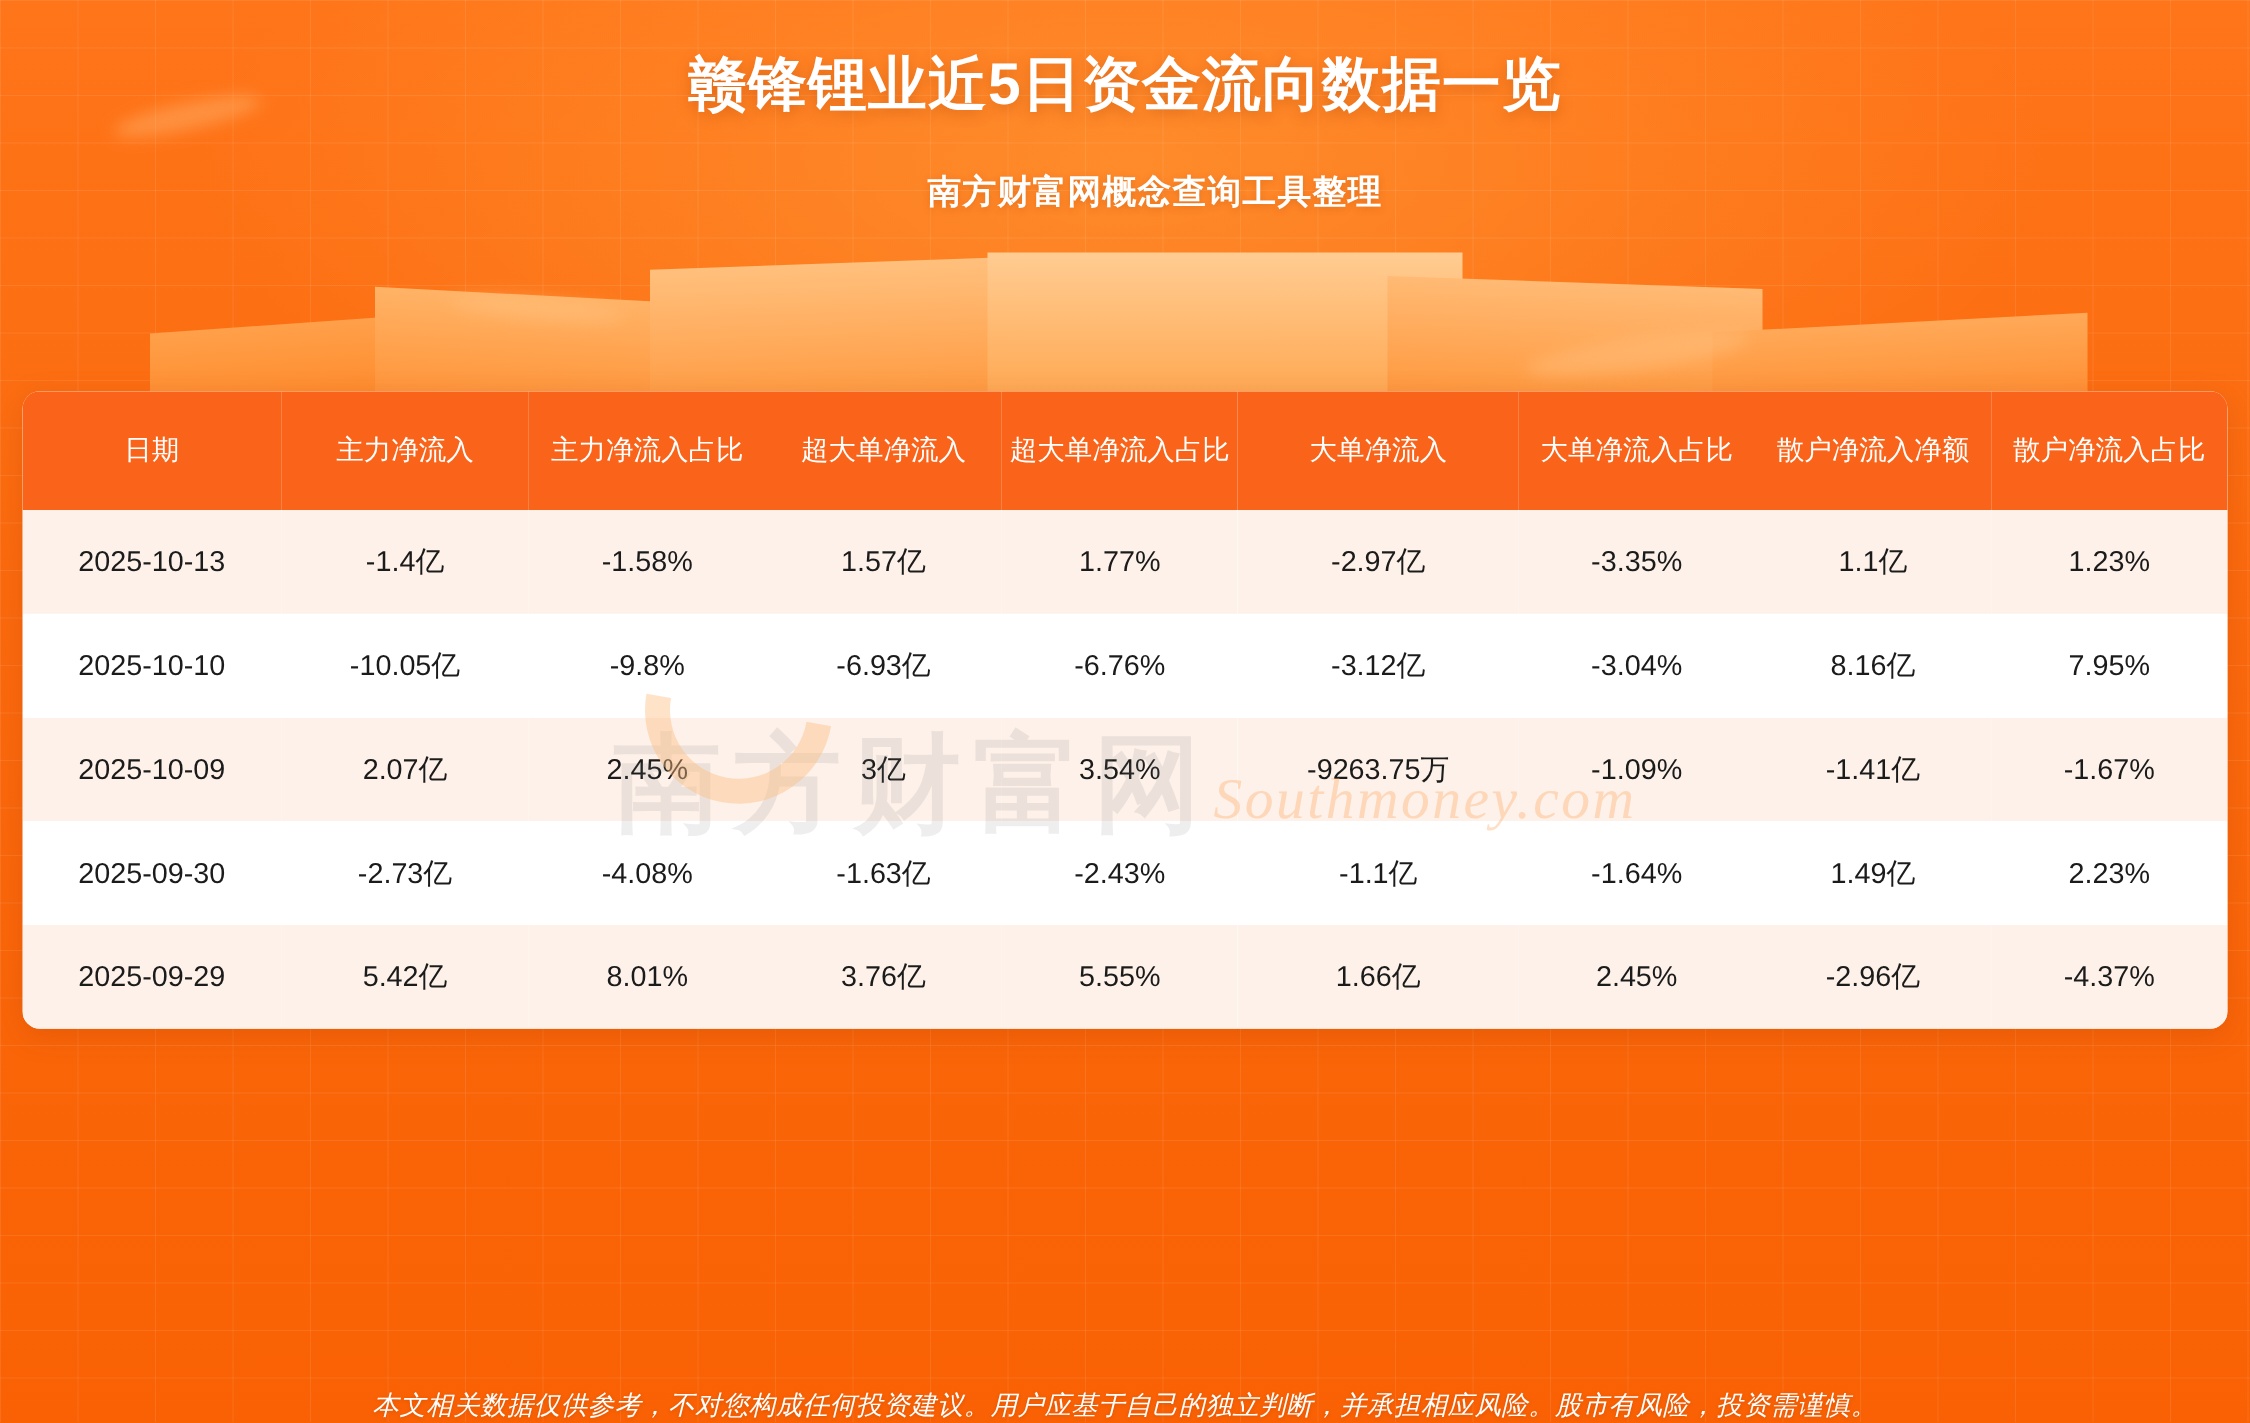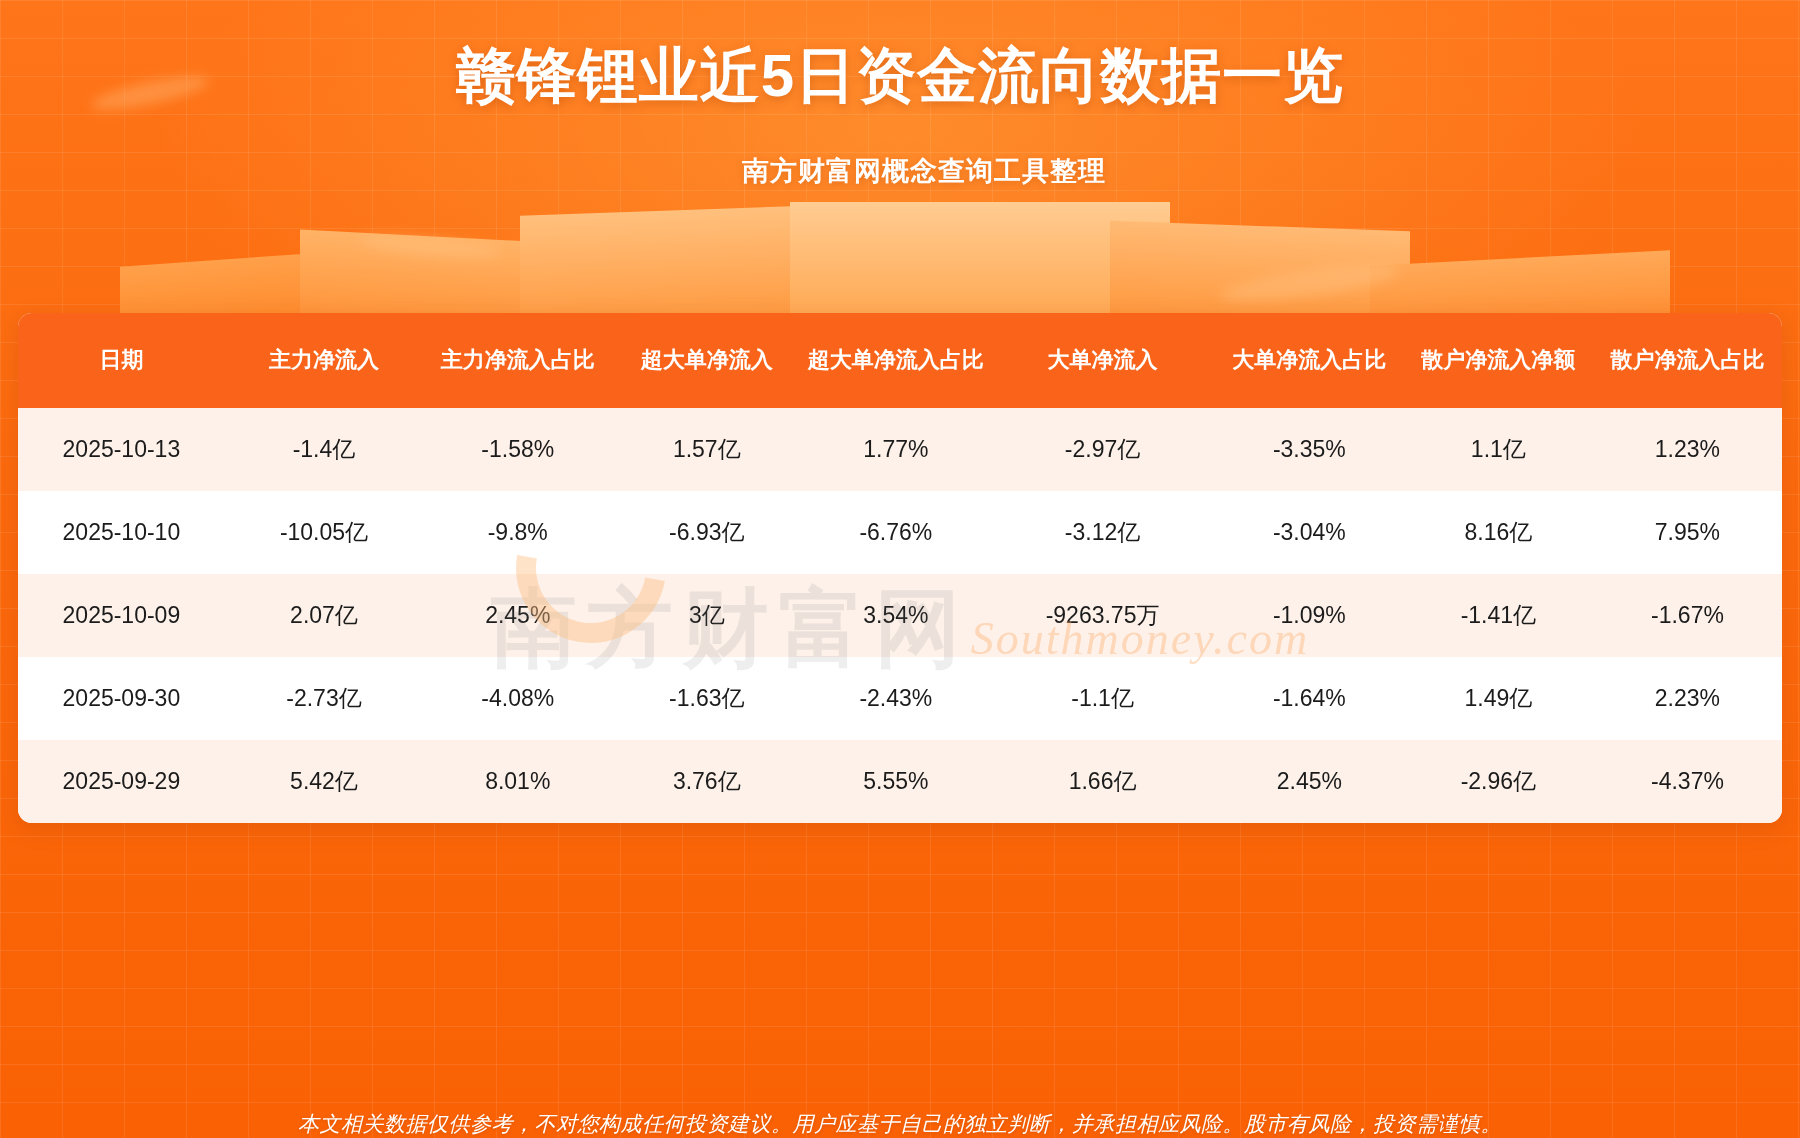--- a/index.html
+++ b/index.html
@@ -55,40 +55,40 @@
     position:absolute; background:rgba(255,200,140,0.35);
     filter:blur(6px); border-radius:50%;
   }
   .s1 { left:90px; top:82px; width:120px; height:22px; transform:rotate(-12deg); }
   .s2 { left:1220px; top:270px; width:180px; height:26px; transform:rotate(-8deg); }
   .s3 { left:360px; top:238px; width:140px; height:18px; transform:rotate(5deg); }
 
   
   .title-wrap { position:absolute; left:0; right:0; top:36px; text-align:center; z-index:5; }
   .title {
-    color:#FFFFFF; font-size:60px; font-weight:bold; letter-spacing:1px;
+    color:#FFFFFF; font-size:47px; font-weight:bold; letter-spacing:1px;
     text-shadow:0 3px 10px rgba(170,60,0,0.35);
   }
   .subtitle {
     margin-top:36px; color:#FFFFFF; font-size:27px; font-weight:bold;
     letter-spacing:1px; text-shadow:0 2px 6px rgba(170,60,0,0.28);padding-left:48px;
   }
 
   
   .card {
     position:absolute; left:18px; top:313px; width:1764px;
     border-radius:14px; overflow:hidden; z-index:6;
     box-shadow:0 6px 22px rgba(150,50,0,0.18);
     background:#FFFFFF;
   }
   table { width:100%; border-collapse:collapse; table-layout:fixed; }
   thead th {
     background:#F9641A;
     color:#FFFFFF;
-    font-size:22px; font-weight:bold;
+    font-size:22px; font-weight:normal;
     padding:18px 6px;
     height:95px;
     vertical-align:middle;
     line-height:1.28;
     text-align:center;
   }
   tbody td {
     font-size:23px; color:#1b1b1b; text-align:center;
     height:83px; padding:6px 4px; position:relative; z-index:2;
   }

